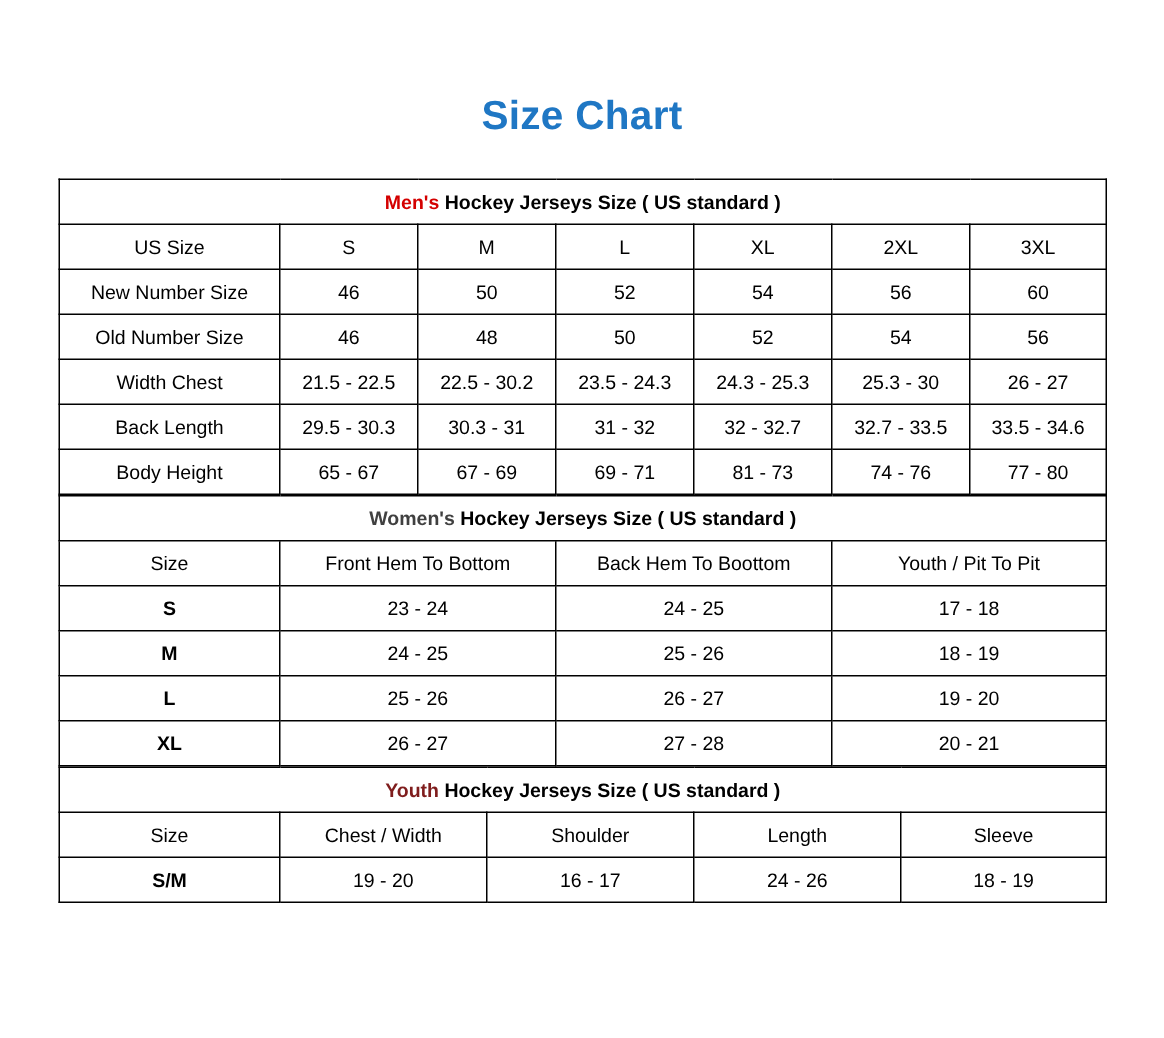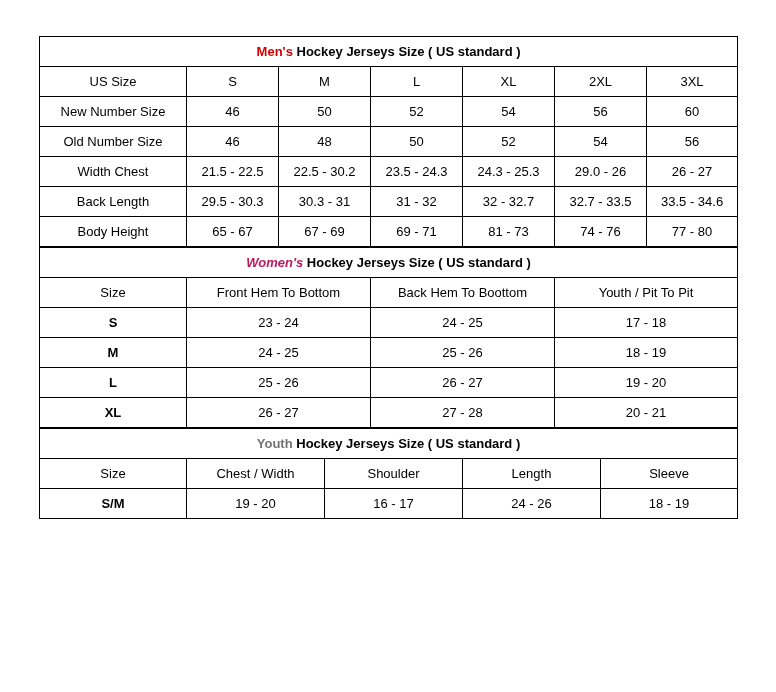--- a/index.html
+++ b/index.html
@@ -22,21 +22,21 @@
   }
   .title {
     text-align: center;
     color: #1f77c4;
     font-size: 27px;
     font-weight: bold;
     padding-top: 62px;
     letter-spacing: 0.2px;
   }
   .chart-wrap {
-    margin: 36px auto 0 auto;
+    margin: 26px auto 0 auto;
     width: 698px;
   }
   table.size-table {
     border-collapse: collapse;
     width: 100%;
     table-layout: fixed;
   }
   table.size-table td {
     border: 1px solid #000000;
     font-size: 13px;
@@ -46,35 +46,36 @@
     background: #ffffff;
     vertical-align: middle;
   }
   td.banner {
     background: #ffff00;
     font-weight: bold;
     font-size: 14.5px;
     padding: 7px 2px;
   }
   .banner .accent-red { color: #d40000; }
-  .banner .accent-blue { color: #be185d; font-style: italic; }
-  .banner .accent-orange { color: #737373; }
+  .banner .accent-blue { color: #404040; }
+  .banner .accent-orange { color: #7f1d1d; }
   .banner .rest { color: #000000; }
   td.rowhead {
     font-weight: bold;
   }
   td.colhead {
     font-weight: normal;
   }
 </style>
 </head>
 <body>
 
 <div class="page">
 
+  <div class="title">Size Chart</div>
 
   <div class="chart-wrap">
 
     <table class="size-table">
       <colgroup>
         <col style="width:147px">
         <col style="width:92px">
         <col style="width:92px">
         <col style="width:92px">
         <col style="width:92px">
@@ -111,21 +112,21 @@
           <td>52</td>
           <td>54</td>
           <td>56</td>
         </tr>
         <tr>
           <td>Width Chest</td>
           <td>21.5 - 22.5</td>
           <td>22.5 - 30.2</td>
           <td>23.5 - 24.3</td>
           <td>24.3 - 25.3</td>
-          <td>29.0 - 26</td>
+          <td>25.3 - 30</td>
           <td>26 - 27</td>
         </tr>
         <tr>
           <td>Back Length</td>
           <td>29.5 - 30.3</td>
           <td>30.3 - 31</td>
           <td>31 - 32</td>
           <td>32 - 32.7</td>
           <td>32.7 - 33.5</td>
           <td>33.5 - 34.6</td>

